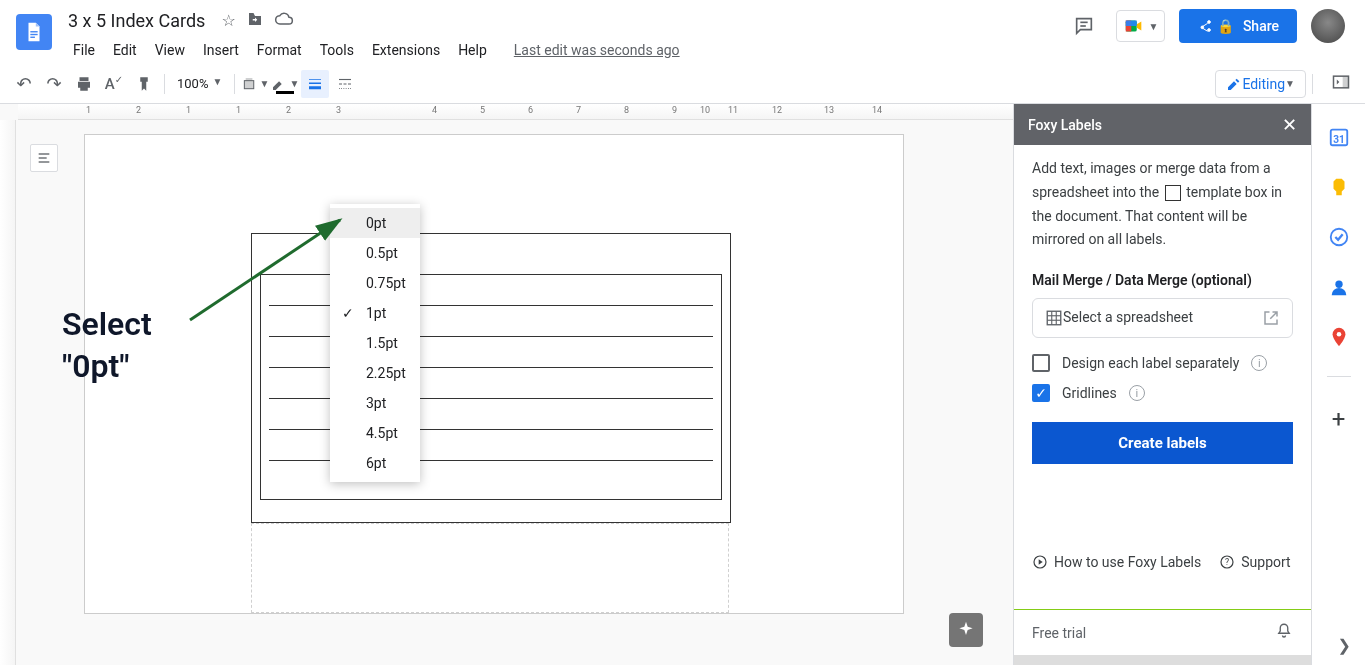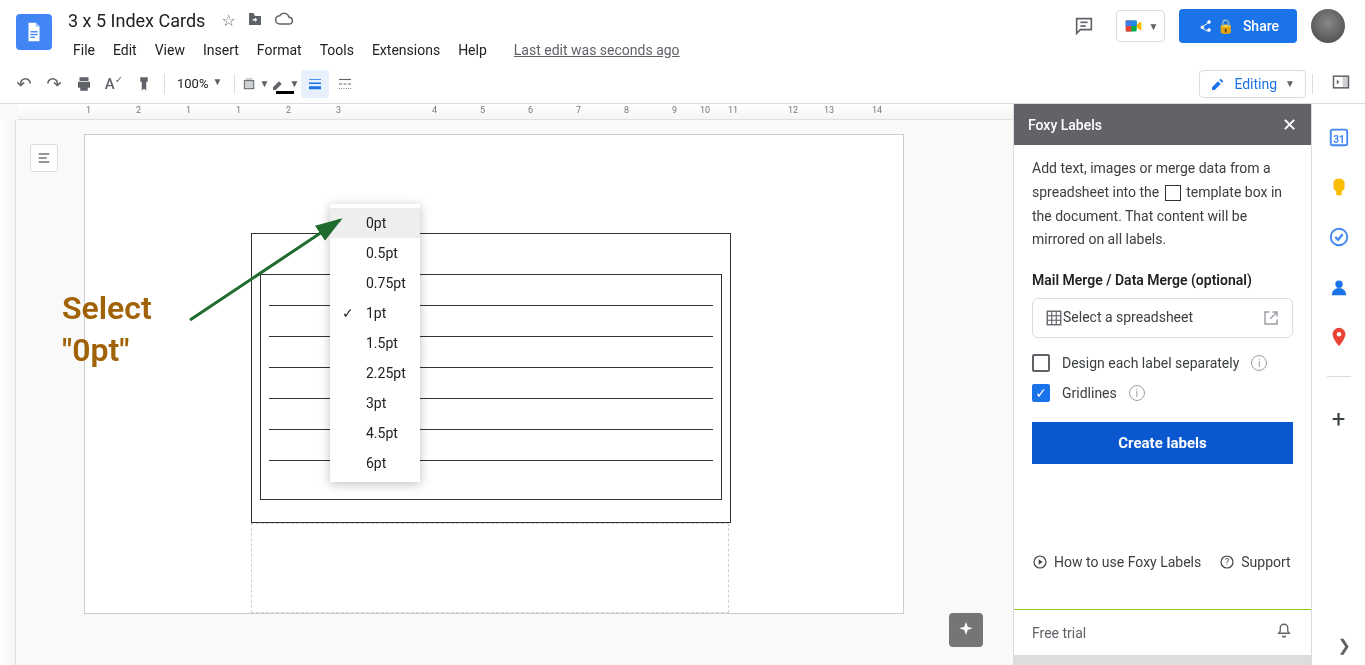--- a/index.html
+++ b/index.html
@@ -20,21 +20,21 @@
 .menu-item{padding:4px 9px;cursor:pointer;border-radius:4px}
 .last-edit{color:#5f6368;text-decoration:underline;margin-left:18px;cursor:pointer}
 .toolbar{display:flex;align-items:center;padding:6px 10px;border-bottom:1px solid #dadce0;height:40px;gap:2px}
 .tb-btn{width:28px;height:28px;display:flex;align-items:center;justify-content:center;cursor:pointer;border-radius:2px;color:#5f6368;font-size:18px}
 .tb-sep{width:1px;height:20px;background:#dadce0;margin:0 4px}
 .zoom{font-size:13px;color:#202124;padding:0 6px;display:flex;align-items:flex-start;gap:4px}
 .dd-arrow{font-size:10px;color:#5f6368}
 .border-color-btn{position:relative}
 .border-color-btn .underline{position:absolute;bottom:4px;left:5px;right:5px;height:3px;background:#000}
 .border-width-btn{background:#e8f0fe;border-radius:2px}
-.editing-pill{margin-left:auto;border:1px solid #dadce0;border-radius:4px;display:flex;align-items:center;gap:8px;padding:5px 10px;color:#1a73e8;font-size:14px;cursor:pointer}
+.editing-pill{margin-left:auto;border:1px solid #dadce0;border-radius:4px;display:flex;align-items:center;padding:5px 10px;color:#1a73e8;font-size:14px;cursor:pointer}
 .hide-panel{margin-left:8px;color:#5f6368;cursor:pointer;padding:4px}
 
 .main{flex:1;display:flex;overflow:hidden}
 .canvas-area{flex:1;position:relative;background:#f9f9f9;overflow:hidden}
 .ruler-h{height:16px;background:linear-gradient(#fff,#f5f5f5);border-bottom:1px solid #e0e0e0;font-size:9px;color:#777;position:relative;margin-left:18px}
 .ruler-h .tick{position:absolute;top:1px}
 .ruler-v{position:absolute;left:0;top:16px;bottom:0;width:16px;background:linear-gradient(90deg,#fff,#f5f5f5);border-right:1px solid #e0e0e0}
 .page-wrap{position:absolute;left:18px;right:0;top:16px;bottom:0;overflow:auto;padding:14px 0 0 66px}
 .outline-icon{position:absolute;left:30px;top:40px;width:28px;height:28px;border:1px solid #dadce0;border-radius:2px;display:flex;align-items:center;justify-content:center;color:#5f6368;background:#fff;cursor:pointer}
 .page{width:820px;height:480px;background:#fff;border:1px solid #ccc;position:relative}
@@ -42,21 +42,21 @@
 .card-row{height:31px;border-bottom:1px solid #333;margin:0 8px}
 .card-table{position:absolute;left:8px;right:8px;top:40px;bottom:22px;border:1px solid #333}
 .dotted-margin{position:absolute;border:1px dashed #d0d0d0}
 .explore-fab{position:absolute;right:30px;bottom:18px;width:34px;height:34px;background:#757575;border-radius:4px;display:flex;align-items:center;justify-content:center;color:#fff;cursor:pointer}
 
 .dropdown{position:absolute;left:330px;top:100px;width:90px;background:#fff;box-shadow:0 2px 10px rgba(0,0,0,.25);padding:4px 0;z-index:50}
 .dd-item{padding:7px 14px 7px 36px;font-size:14px;color:#202124;cursor:pointer;position:relative}
 .dd-item.selected::before{content:"✓";position:absolute;left:12px;top:7px;font-size:14px}
 .dd-item.highlight{background:#eee}
 
-.annotation{position:absolute;left:62px;top:184px;font-family:"Comic Sans MS","Segoe Script",cursive;font-size:32px;color:#a16207;font-weight:600;z-index:60;line-height:1.3}
+.annotation{position:absolute;left:62px;top:200px;font-family:"Comic Sans MS","Segoe Script",cursive;font-size:32px;color:#0f172a;font-weight:600;z-index:60;line-height:1.3}
 .arrow{position:absolute;left:180px;top:106px;z-index:60;pointer-events:none}
 
 .side-panel{width:298px;background:#fff;border-left:1px solid #dadce0;display:flex;flex-direction:column}
 .sp-header{background:#616368;color:#fff;padding:10px 14px;display:flex;align-items:center;justify-content:space-between;font-size:14px;font-weight:500}
 .sp-close{cursor:pointer;font-size:18px}
 .sp-body{flex:1;padding:12px 18px;font-size:14px;color:#3c4043;overflow:auto}
 .template-box{border:1px solid #dadce0;border-radius:6px;display:flex;align-items:center;margin-bottom:14px}
 .template-box .left{padding:8px 14px;border-right:1px solid #dadce0;font-weight:500}
 .template-box .right{padding:8px 14px}
 .inline-box{display:inline-block;width:16px;height:16px;border:1.5px solid #333;vertical-align:middle;margin:0 2px}
@@ -228,21 +228,21 @@
       <span class="tick" style="left:268px">2</span>
       <span class="tick" style="left:318px">3</span>
       <span class="tick" style="left:414px">4</span>
       <span class="tick" style="left:462px">5</span>
       <span class="tick" style="left:510px">6</span>
       <span class="tick" style="left:558px">7</span>
       <span class="tick" style="left:606px">8</span>
       <span class="tick" style="left:654px">9</span>
       <span class="tick" style="left:682px">10</span>
       <span class="tick" style="left:710px">11</span>
-      <span class="tick" style="left:770px">12</span>
+      <span class="tick" style="left:754px">12</span>
       <span class="tick" style="left:806px">13</span>
       <span class="tick" style="left:854px">14</span>
     </div>
     <div class="ruler-v"></div>
     <div class="outline-icon">
       <svg width="16" height="16" viewBox="0 0 24 24">
           <line x1="4" y1="6" x2="20" y2="6" stroke="#5f6368" stroke-width="2"></line>
           <line x1="4" y1="12" x2="16" y2="12" stroke="#5f6368" stroke-width="2"></line>
           <line x1="4" y1="18" x2="20" y2="18" stroke="#5f6368" stroke-width="2"></line>
         </svg>

